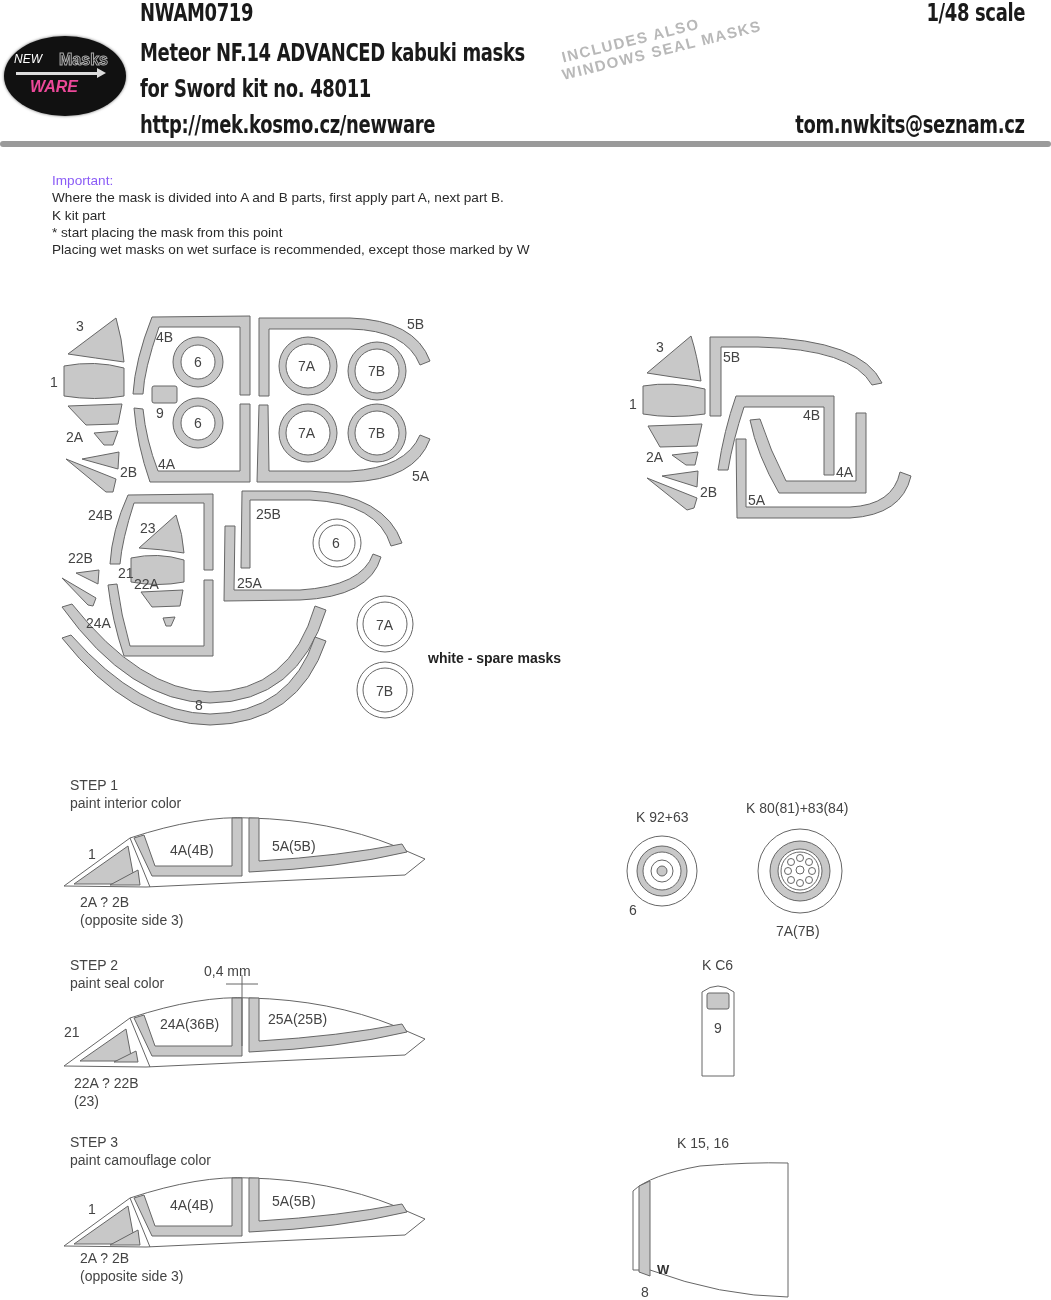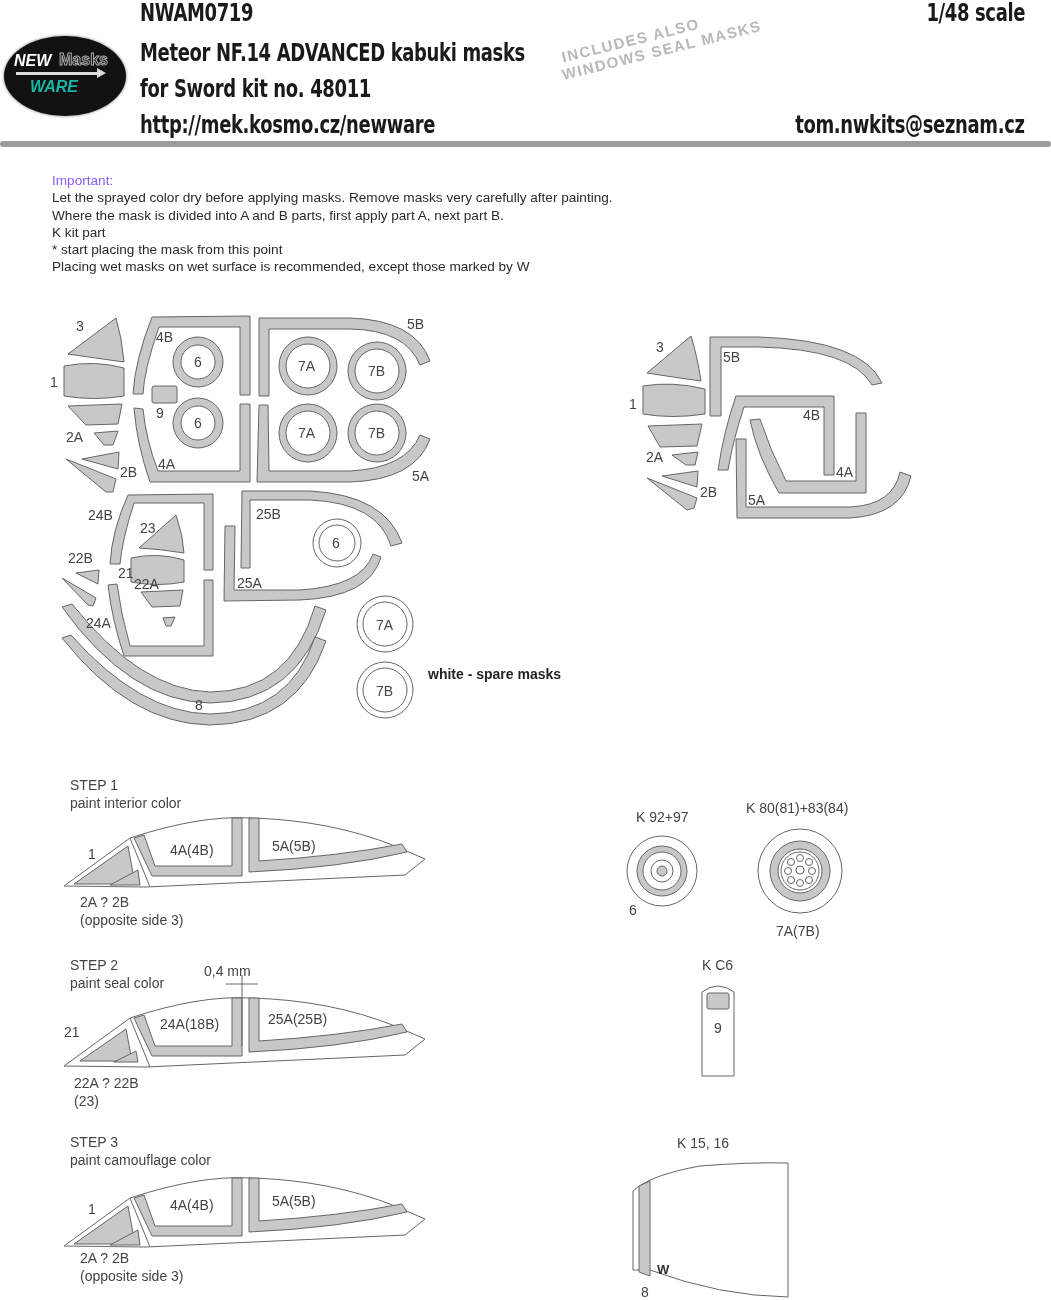--- a/index.html
+++ b/index.html
@@ -10,26 +10,26 @@
   .rule{position:absolute;left:0;top:141px;width:1051px;height:6px;background:#9a9a9a;border-radius:3px;}
   .stamp{position:absolute;left:556px;top:50px;transform:rotate(-14deg);transform-origin:left top;color:#b8b8b8;font-weight:bold;font-size:15px;line-height:17px;letter-spacing:1.5px;font-family:"Liberation Sans",sans-serif;}
   .stamp div{white-space:nowrap;}
   .notes{position:absolute;left:52px;top:172px;font-size:13.6px;line-height:17.3px;color:#2a2a2a;}
   .notes div{white-space:nowrap;}
   .notes .imp{font-weight:normal;color:#8b5cf6;}
   .lbl{position:absolute;font-size:14px;color:#444;white-space:nowrap;}
   .steplbl{position:absolute;font-size:14px;line-height:18px;color:#444;white-space:nowrap;}
   svg{position:absolute;left:0;top:0;}
   .logo{position:absolute;left:4px;top:36px;width:122px;height:80px;border-radius:50%;background:#111;box-shadow:0 0 3px #666;}
-  .logo .new{position:absolute;left:10px;top:16px;color:#fff;font-weight:bold;font-style:italic;font-size:16px;font-family:"Liberation Sans",sans-serif;}
+  .logo .new{position:absolute;left:10px;top:16px;color:#fff;font-weight:normal;font-style:italic;font-size:12px;font-family:"Liberation Sans",sans-serif;}
   .logo .masks{position:absolute;left:55px;top:15px;color:#111;font-weight:bold;font-size:16px;-webkit-text-stroke:1px #aaa;font-family:"Liberation Sans",sans-serif;}
-  .logo .ware{position:absolute;left:26px;top:42px;color:#14b8a6;font-weight:bold;font-style:italic;font-size:16px;font-family:"Liberation Sans",sans-serif;}
+  .logo .ware{position:absolute;left:26px;top:42px;color:#ec4899;font-weight:bold;font-style:italic;font-size:16px;font-family:"Liberation Sans",sans-serif;}
   .logo .arrow{position:absolute;left:12px;top:36px;width:82px;height:3px;background:#ddd;}
   .logo .arrow:after{content:"";position:absolute;right:-8px;top:-4px;border-left:9px solid #ddd;border-top:5px solid transparent;border-bottom:5px solid transparent;}
-  .spare{position:absolute;left:428px;top:650px;font-weight:bold;font-size:14px;color:#222;margin-top:16px;}
+  .spare{position:absolute;left:428px;top:650px;font-weight:bold;font-size:14px;color:#222;}
 </style>
 </head>
 <body>
 
 <div class="logo">
   <span class="new">NEW</span>
   <span class="masks">Masks</span>
   <span class="arrow"></span>
   <span class="ware">WARE</span>
 </div>
@@ -43,21 +43,20 @@
 
 <div class="stamp">
   <div style="padding-left:4px">INCLUDES ALSO</div>
   <div>WINDOWS SEAL MASKS</div>
 </div>
 
 <div class="rule"></div>
 
 <div class="notes">
   <div class="imp">Important:</div>
-  <div>Let the sprayed color dry before applying masks. Remove masks very carefully after painting.</div>
   <div>Where the mask is divided into A and B parts, first apply part A, next part B.</div>
   <div>K kit part</div>
   <div>*  start placing the mask from this point</div>
   <div>Placing wet masks on wet surface is recommended, except those marked by W</div>
 </div>
 
 <svg width="1051" height="1300">
   <g fill="#c8c8c8" stroke="#666" stroke-width="1">
 
     <path d="M68 354 L116 318 Q122 338 124 362 Q95 358 68 354Z"></path>
@@ -223,34 +222,34 @@
 <div class="lbl" style="left:88px;top:846px">1</div>
 <div class="lbl" style="left:170px;top:842px">4A(4B)</div>
 <div class="lbl" style="left:272px;top:838px">5A(5B)</div>
 <div class="steplbl" style="left:80px;top:893px">2A ? 2B</div>
 <div class="steplbl" style="left:80px;top:911px">(opposite side 3)</div>
 
 <div class="steplbl" style="left:70px;top:956px">STEP 2</div>
 <div class="steplbl" style="left:70px;top:974px">paint seal color</div>
 <div class="lbl" style="left:204px;top:963px">0,4 mm</div>
 <div class="lbl" style="left:64px;top:1024px">21</div>
-<div class="lbl" style="left:160px;top:1016px">24A(18B)</div>
+<div class="lbl" style="left:160px;top:1016px">24A(36B)</div>
 <div class="lbl" style="left:268px;top:1011px">25A(25B)</div>
 <div class="steplbl" style="left:74px;top:1074px">22A ? 22B</div>
 <div class="steplbl" style="left:74px;top:1092px">(23)</div>
 
 <div class="steplbl" style="left:70px;top:1133px">STEP 3</div>
 <div class="steplbl" style="left:70px;top:1151px">paint camouflage color</div>
 <div class="lbl" style="left:88px;top:1201px">1</div>
 <div class="lbl" style="left:170px;top:1197px">4A(4B)</div>
 <div class="lbl" style="left:272px;top:1193px">5A(5B)</div>
 <div class="steplbl" style="left:80px;top:1249px">2A ? 2B</div>
 <div class="steplbl" style="left:80px;top:1267px">(opposite side 3)</div>
 
-<div class="lbl" style="left:636px;top:809px">K 92+97</div>
+<div class="lbl" style="left:636px;top:809px">K 92+63</div>
 <div class="lbl" style="left:629px;top:902px">6</div>
 <div class="lbl" style="left:746px;top:800px">K 80(81)+83(84)</div>
 <div class="lbl" style="left:776px;top:923px">7A(7B)</div>
 <div class="lbl" style="left:702px;top:957px">K C6</div>
 <div class="lbl" style="left:714px;top:1020px">9</div>
 <div class="lbl" style="left:677px;top:1135px">K 15, 16</div>
 <div class="lbl" style="left:657px;top:1262px;font-weight:bold;font-size:13px;color:#333">W</div>
 <div class="lbl" style="left:641px;top:1284px">8</div>
 
 </body></html>

